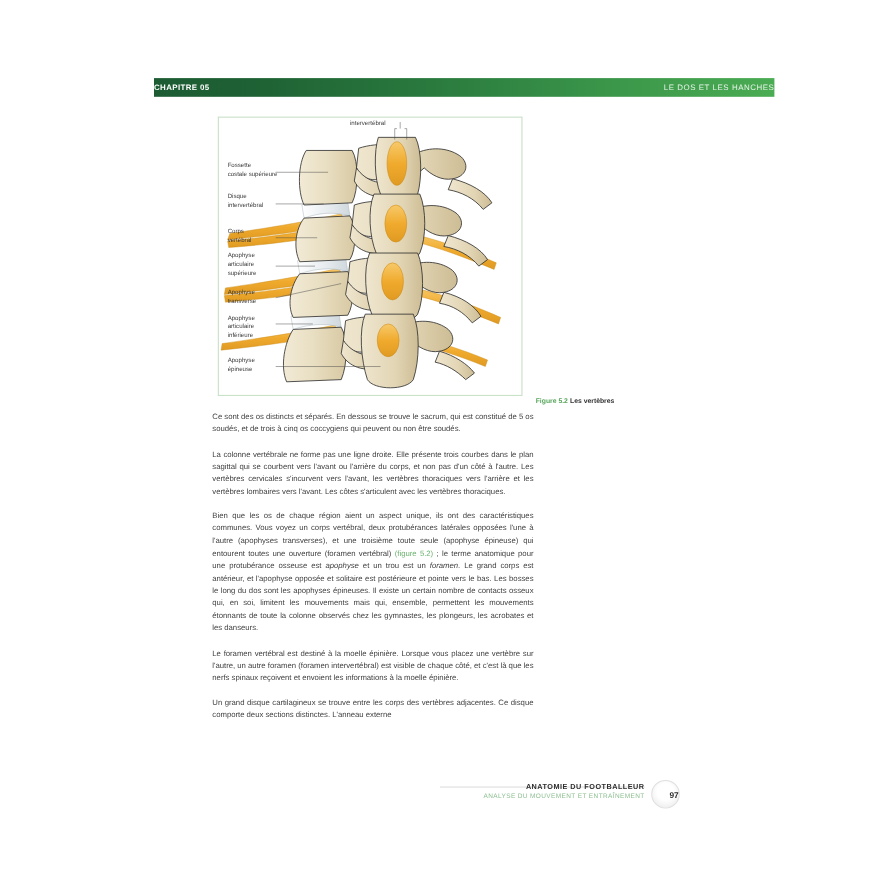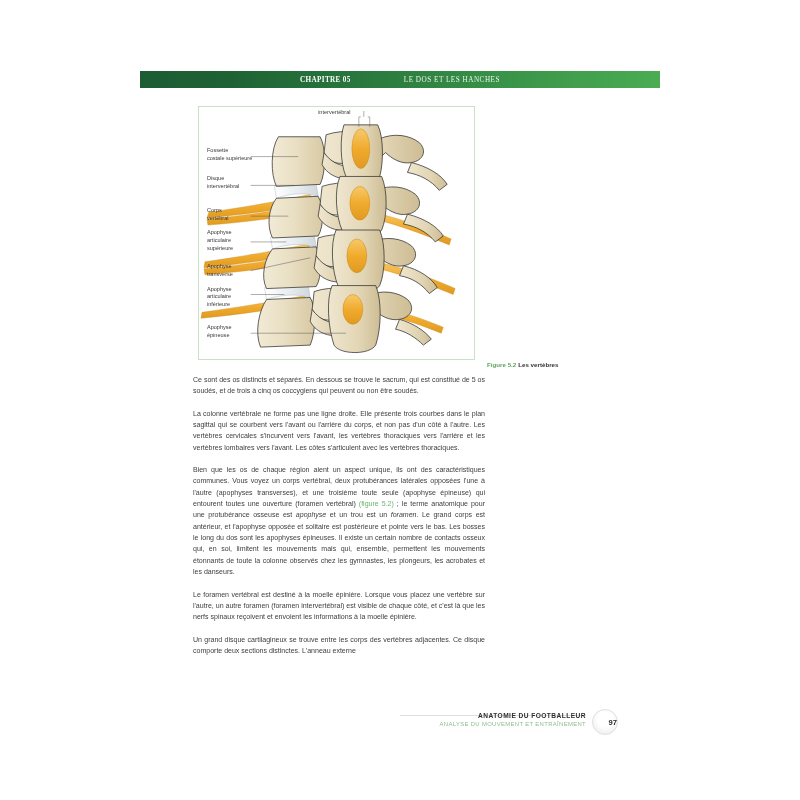--- a/index.html
+++ b/index.html
@@ -20,27 +20,26 @@
     position: absolute;
     left: 0; top: 0;
     width: 800px; height: 800px;
   }
 
   
   .chapter-bar {
     position: absolute;
     left: 140px;
     top: 71px;
-    width: 520px;
+    width: 564px;
     height: 17px;
     background: linear-gradient(to right, #1d5c33 0%, #1e6134 16%, #2a7a3e 45%, #3a9549 72%, #4aac53 100%);
     display: flex;
     align-items: center;
-    justify-content: center;
-    font-family: Liberation Serif, serif;
+    justify-content: space-between;
   }
   .chapter-bar .chap-num {
     color: #ffffff;
     font-size: 7.2px;
     font-weight: bold;
     letter-spacing: 0.35px;
   }
   .chapter-bar .chap-title {
     color: #e9f3ea;
     font-size: 7.2px;

